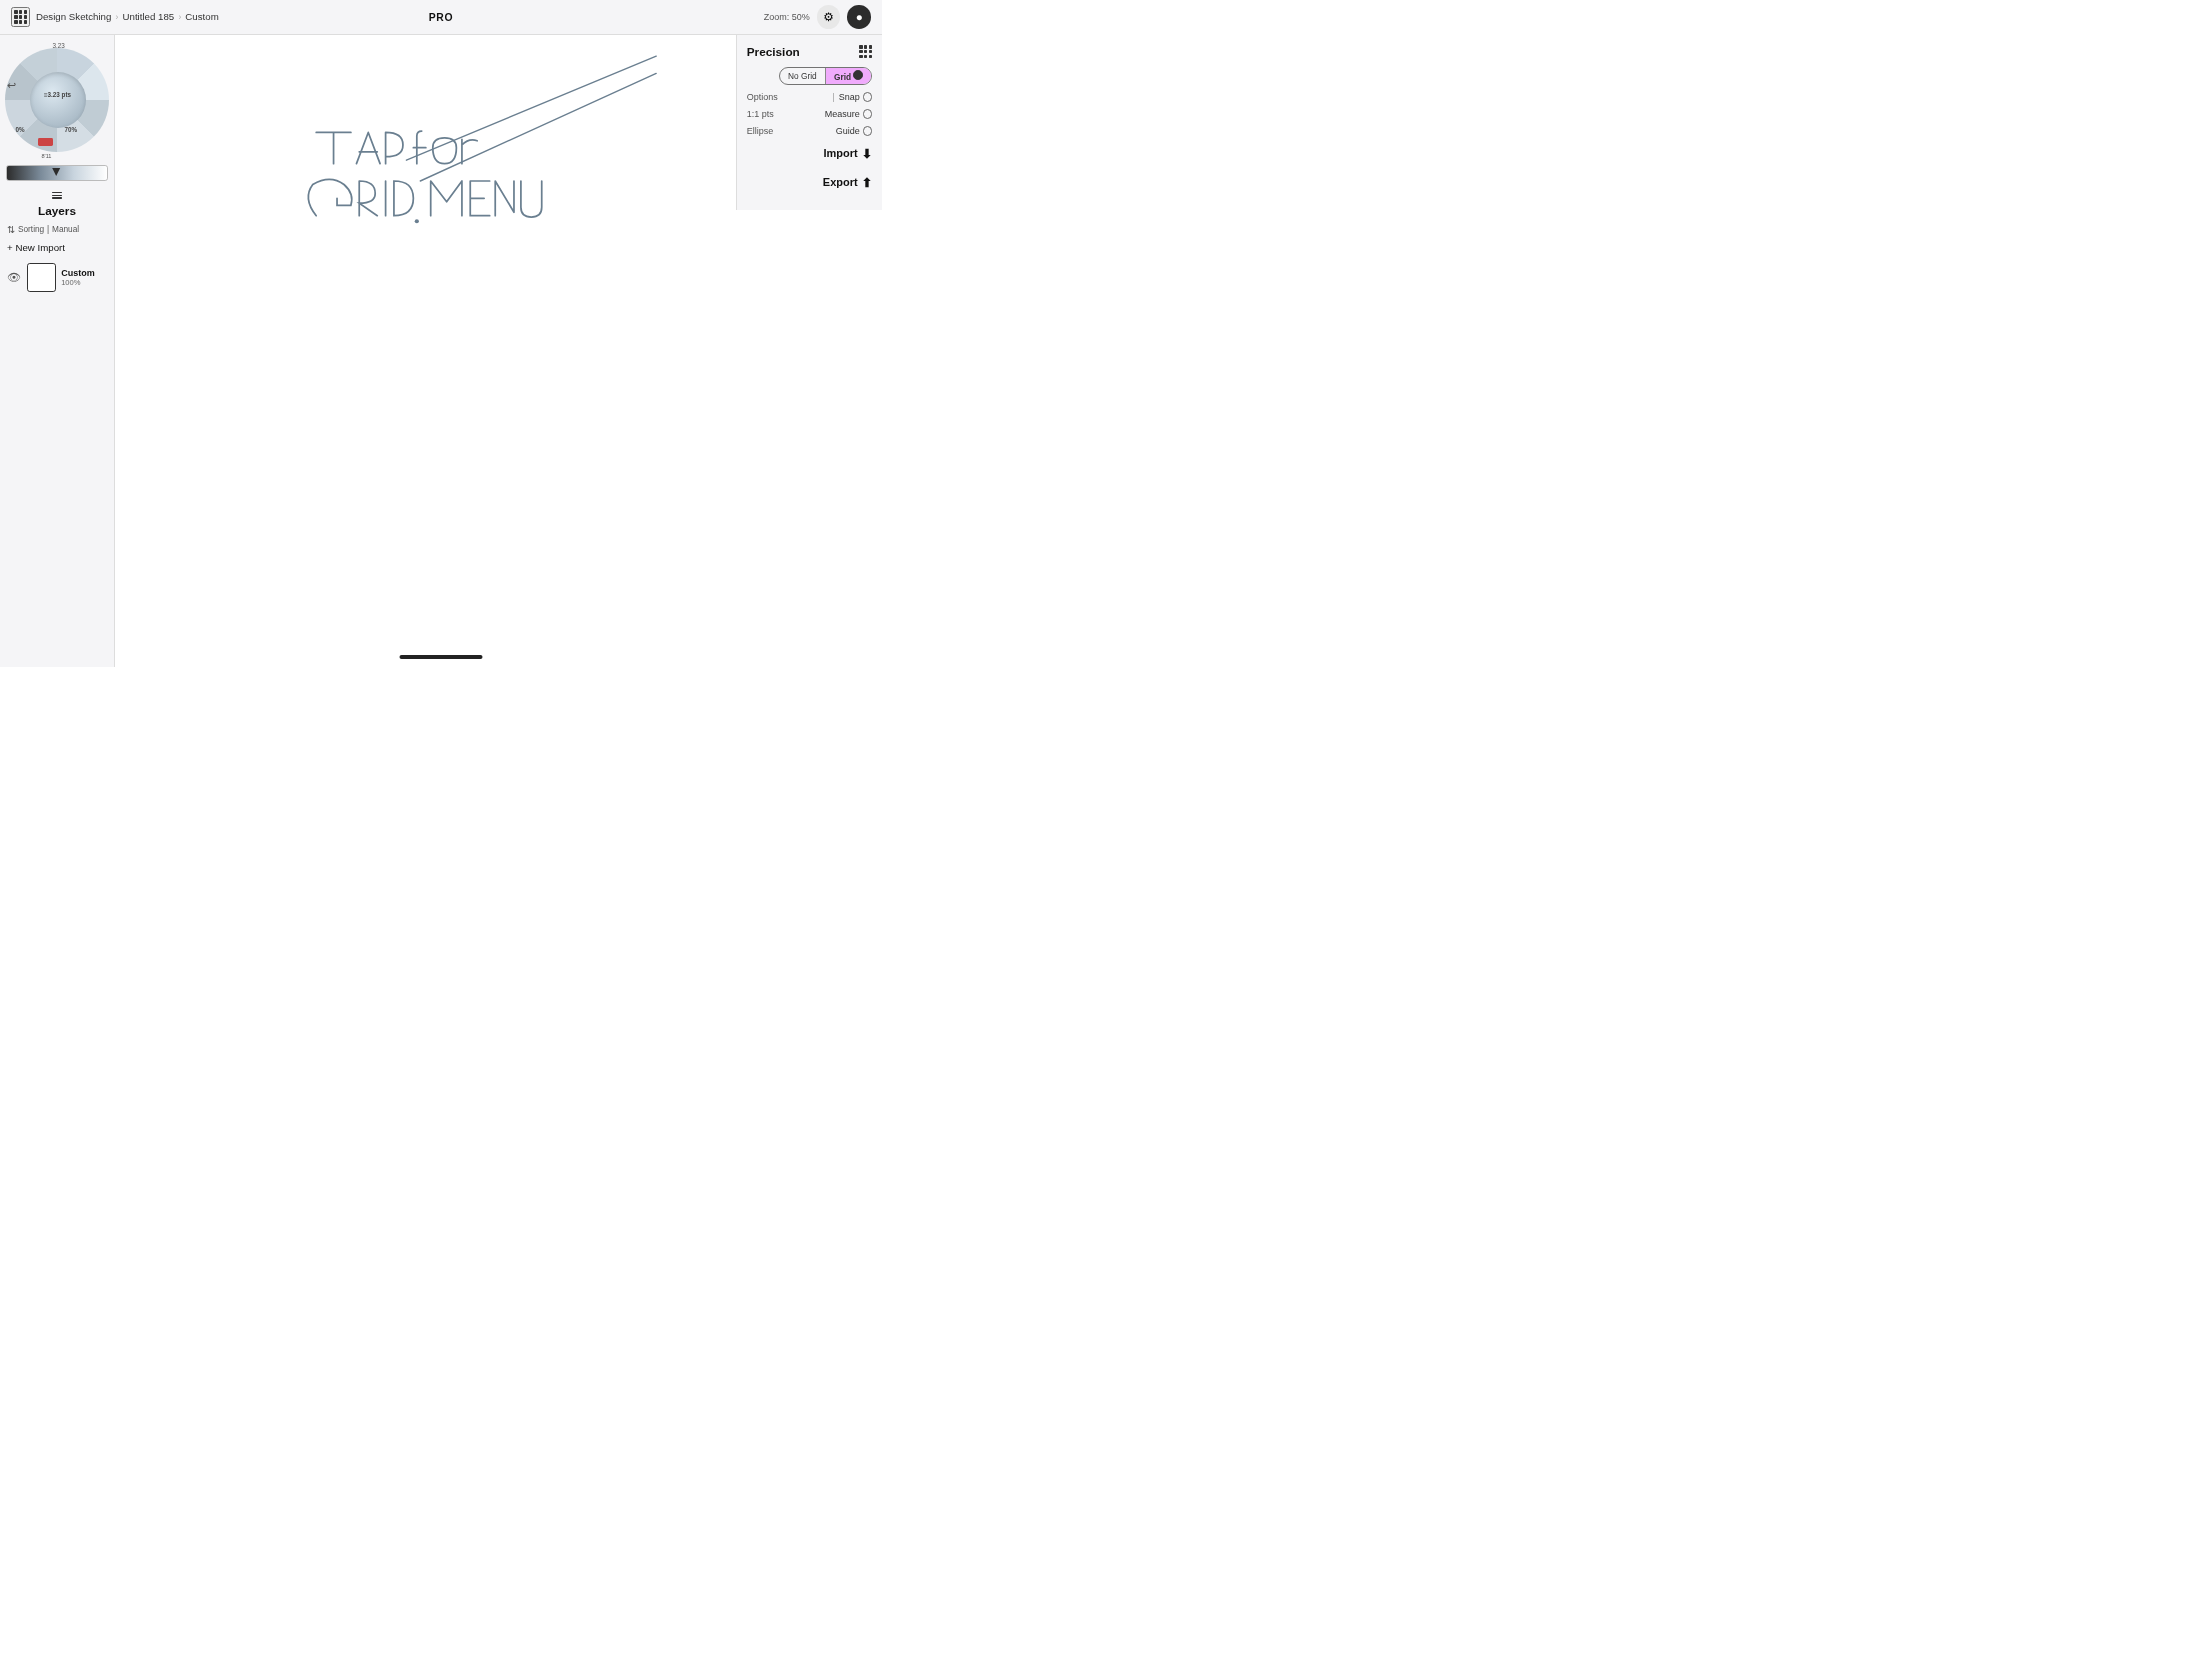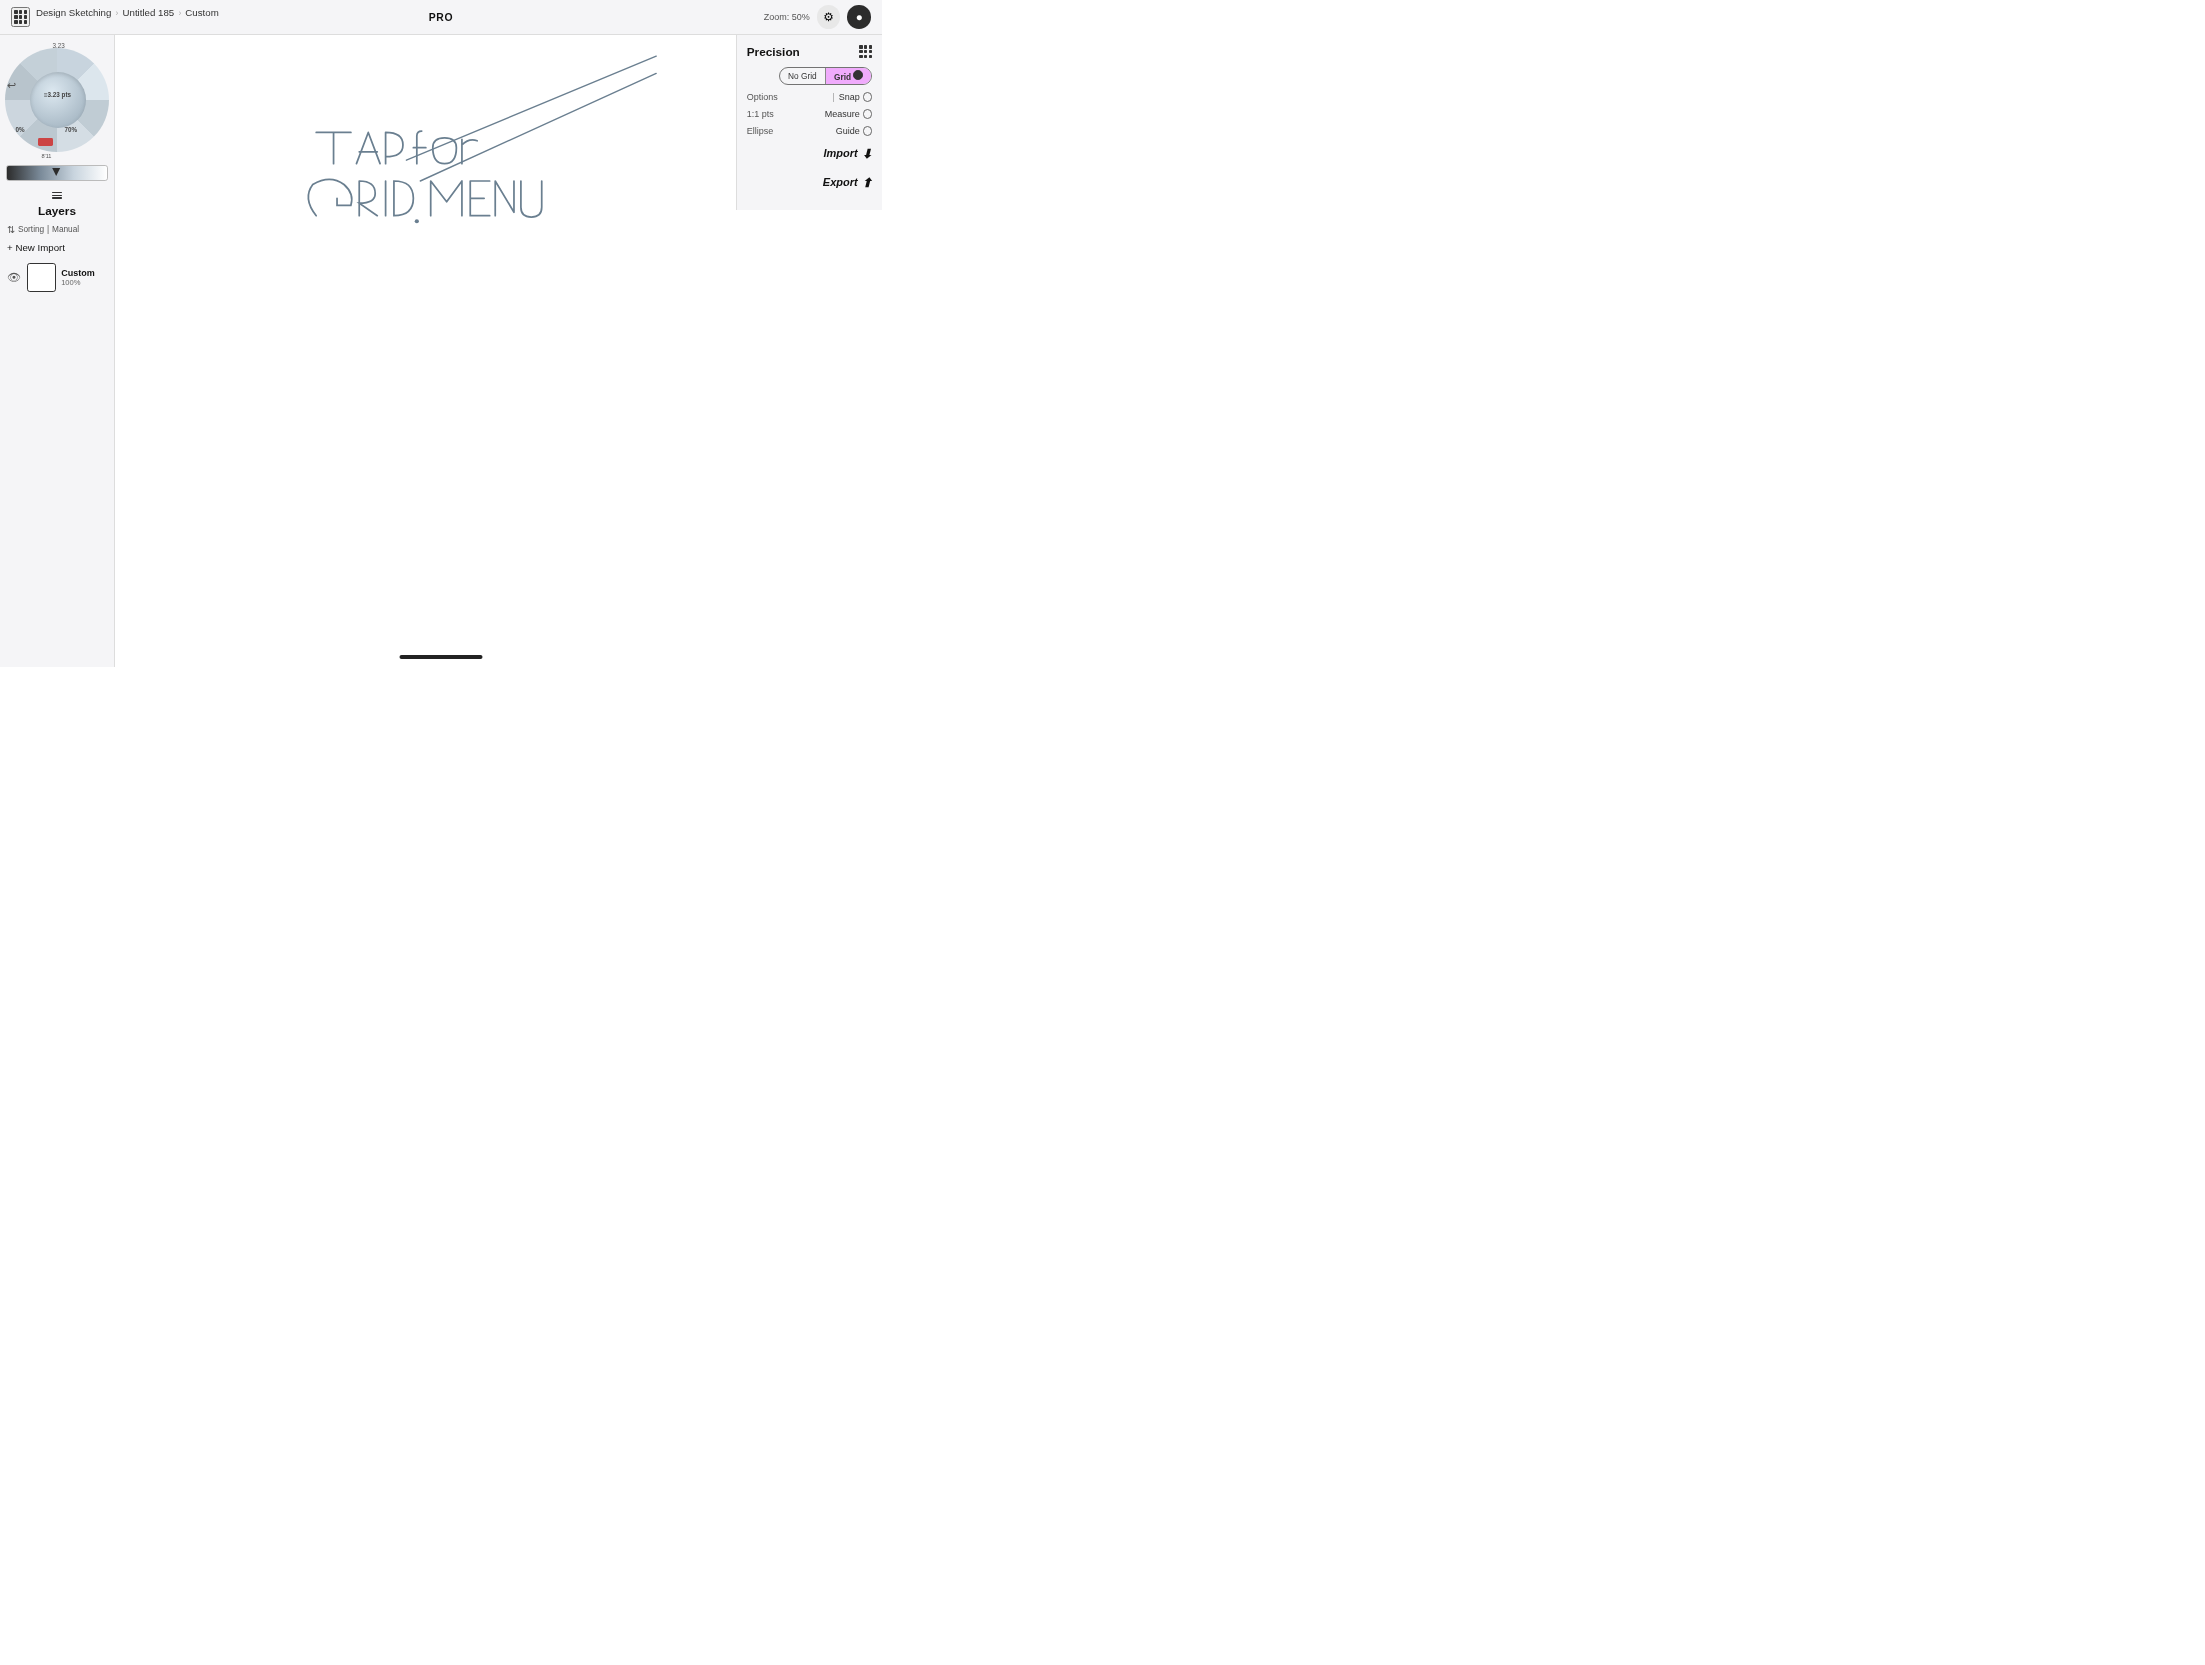--- a/index.html
+++ b/index.html
@@ -19,21 +19,21 @@
       height: 35px;
       background: #f5f5f7;
       border-bottom: 0.7px solid #ddd;
       display: flex;
       align-items: center;
       padding: 0 11px;
       z-index: 100;
     }
     .topbar-left {
       display: flex;
-      align-items: flex-start;
+      align-items: center;
       gap: 5.6px;
       flex: 1;
     }
     .grid-icon-btn {
       width: 19.4px;
       height: 19.4px;
       display: flex;
       align-items: center;
       justify-content: center;
       cursor: pointer;
@@ -367,21 +367,20 @@
       display: flex;
       align-items: center;
       gap: 4.2px;
       justify-content: flex-end;
       font-size: 11px;
       font-weight: 600;
       color: #111;
       cursor: pointer;
       margin-bottom: 8.3px;
       padding: 2.8px 0;
-      font-style: italic;
     }
     .upload-icon {
       font-size: 12.5px;
     }
 
     
     .canvas-area {
       position: absolute;
       top: 35px;
       left: 115px;

